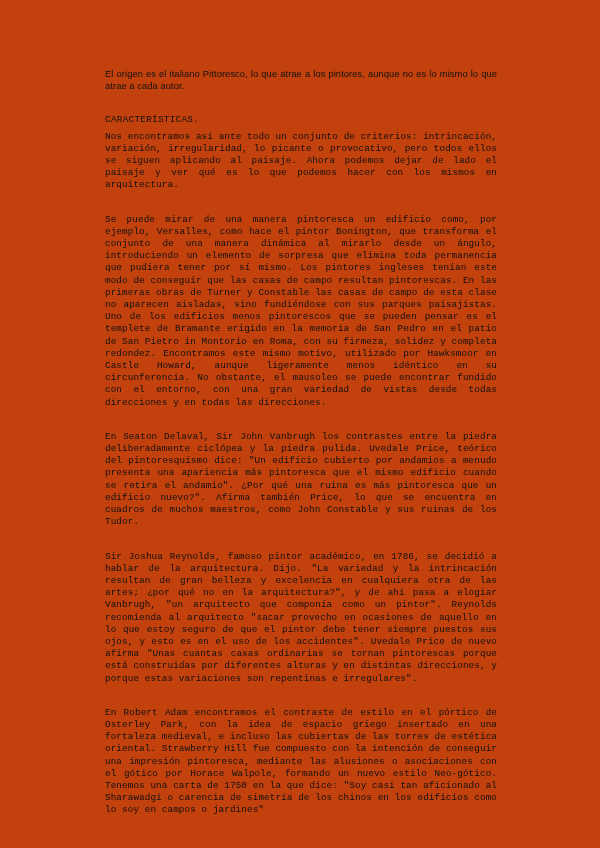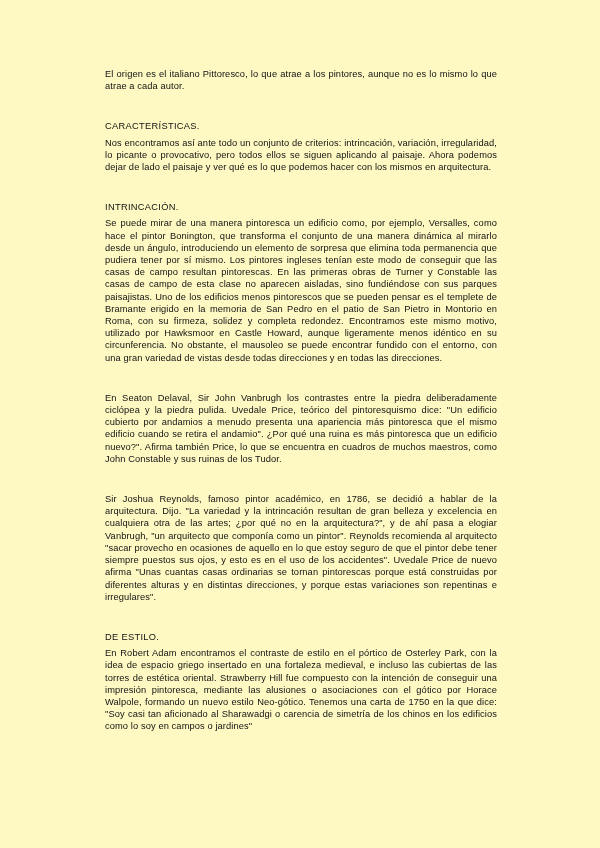--- a/index.html
+++ b/index.html
@@ -4,40 +4,41 @@
 <style>
   html, body {
     margin: 0;
     padding: 0;
     background: #ffffff;
   }
   .page {
     position: relative;
     width: 600px;
     height: 848px;
-    background: #fef9c3;
+    background: #c2410c;
     overflow: hidden;
     font-family: "Liberation Sans", sans-serif;
     color: #111111;
   }
   .content {
     position: absolute;
     left: 105px;
     top: 68px;
     width: 392px;
     font-size: 9.3px;
     line-height: 12.2px;
     text-align: justify;
     letter-spacing: 0.1px;
   }
   .intro {
     margin: 0 0 0 0;
   }
   .section {
-    margin-top: 28px;
+    margin-top: 22px;
+    font-family: Liberation Mono, monospace;
   }
   .section-heading {
     margin: 0 0 4px 0;
     font-size: 9.3px;
     font-weight: normal;
     text-align: left;
     letter-spacing: 0.3px;
   }
   .section-body {
     margin: 0;
@@ -50,31 +51,29 @@
   <div class="content">
 
     <p class="intro">El origen es el italiano Pittoresco, lo que atrae a los pintores, aunque no es lo mismo lo que atrae a cada autor.</p>
 
     <div class="section">
       <h2 class="section-heading">CARACTERÍSTICAS.</h2>
       <p class="section-body">Nos encontramos así ante todo un conjunto de criterios: intrincación, variación, irregularidad, lo picante o provocativo, pero todos ellos se siguen aplicando al paisaje. Ahora podemos dejar de lado el paisaje y ver qué es lo que podemos hacer con los mismos en arquitectura.</p>
     </div>
 
     <div class="section">
-      <h2 class="section-heading">INTRINCACIÓN.</h2>
       <p class="section-body">Se puede mirar de una manera pintoresca un edificio como, por ejemplo, Versalles, como hace el pintor Bonington, que transforma el conjunto de una manera dinámica al mirarlo desde un ángulo, introduciendo un elemento de sorpresa que elimina toda permanencia que pudiera tener por sí mismo. Los pintores ingleses tenían este modo de conseguir que las casas de campo resultan pintorescas. En las primeras obras de Turner y Constable las casas de campo de esta clase no aparecen aisladas, sino fundiéndose con sus parques paisajistas. Uno de los edificios menos pintorescos que se pueden pensar es el templete de Bramante erigido en la memoria de San Pedro en el patio de San Pietro in Montorio en Roma, con su firmeza, solidez y completa redondez. Encontramos este mismo motivo, utilizado por Hawksmoor en Castle Howard, aunque ligeramente menos idéntico en su circunferencia. No obstante, el mausoleo se puede encontrar fundido con el entorno, con una gran variedad de vistas desde todas direcciones y en todas las direcciones.</p>
     </div>
 
     <div class="section">
       <p class="section-body">En Seaton Delaval, Sir John Vanbrugh los contrastes entre la piedra deliberadamente ciclópea y la piedra pulida. Uvedale Price, teórico del pintoresquismo dice: "Un edificio cubierto por andamios a menudo presenta una apariencia más pintoresca que el mismo edificio cuando se retira el andamio". ¿Por qué una ruina es más pintoresca que un edificio nuevo?". Afirma también Price, lo que se encuentra en cuadros de muchos maestros, como John Constable y sus ruinas de los Tudor.</p>
     </div>
 
     <div class="section">
       <p class="section-body">Sir Joshua Reynolds, famoso pintor académico, en 1786, se decidió a hablar de la arquitectura. Dijo. "La variedad y la intrincación resultan de gran belleza y excelencia en cualquiera otra de las artes; ¿por qué no en la arquitectura?", y de ahí pasa a elogiar Vanbrugh, "un arquitecto que componía como un pintor". Reynolds recomienda al arquitecto "sacar provecho en ocasiones de aquello en lo que estoy seguro de que el pintor debe tener siempre puestos sus ojos, y esto es en el uso de los accidentes". Uvedale Price de nuevo afirma "Unas cuantas casas ordinarias se tornan pintorescas porque está construidas por diferentes alturas y en distintas direcciones, y porque estas variaciones son repentinas e irregulares".</p>
     </div>
 
     <div class="section">
-      <h2 class="section-heading">DE ESTILO.</h2>
       <p class="section-body">En Robert Adam encontramos el contraste de estilo en el pórtico de Osterley Park, con la idea de espacio griego insertado en una fortaleza medieval, e incluso las cubiertas de las torres de estética oriental. Strawberry Hill fue compuesto con la intención de conseguir una impresión pintoresca, mediante las alusiones o asociaciones con el gótico por Horace Walpole, formando un nuevo estilo Neo-gótico. Tenemos una carta de 1750 en la que dice: "Soy casi tan aficionado al Sharawadgi o carencia de simetría de los chinos en los edificios como lo soy en campos o jardines"</p>
     </div>
 
   </div>
 </div>
 
 </body></html>

